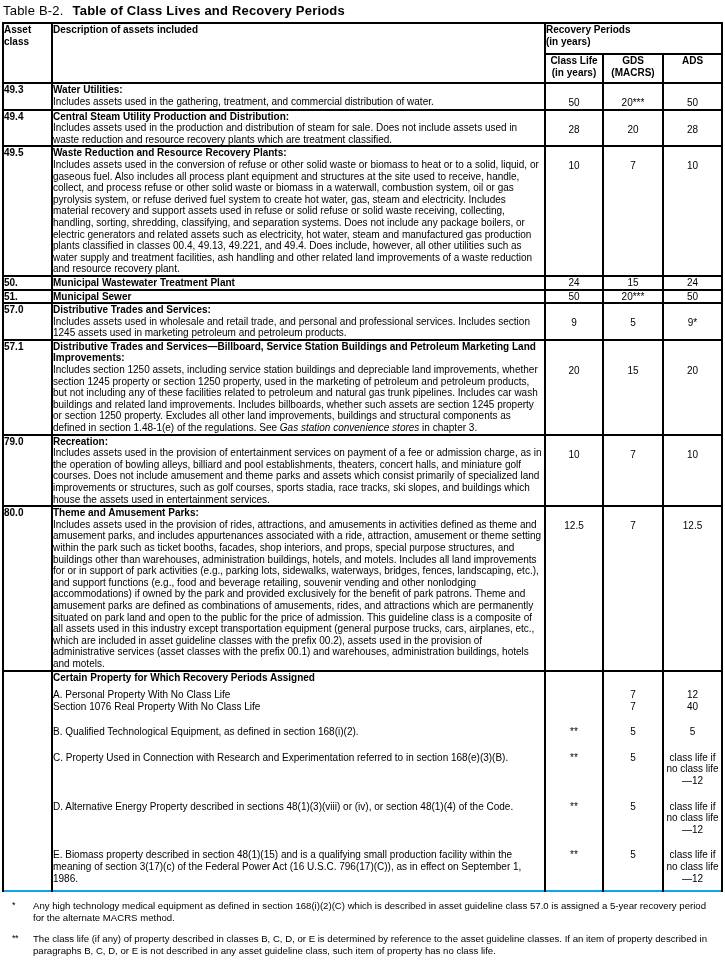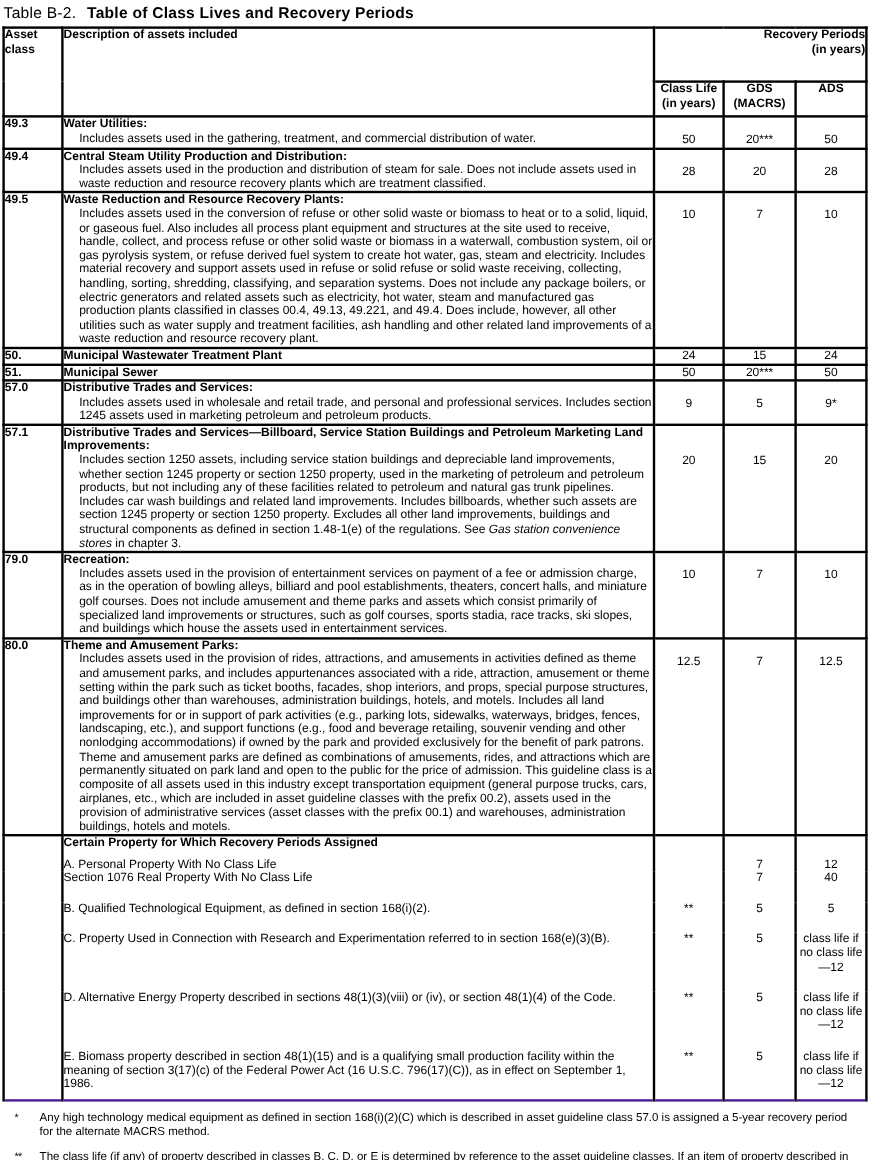--- a/index.html
+++ b/index.html
@@ -13,41 +13,41 @@
   .page { width: 725px; padding: 2px 3px 0 2px; }
 
   .title { font-size: 13px; line-height: 16px; margin: 1px 0 3px 1px; white-space: nowrap; }
   .title .prefix { font-weight: normal; letter-spacing: .2px; }
   .title .main { font-weight: bold; margin-left: 9px; letter-spacing: .2px; }
 
   table.b2 {
     border-collapse: collapse;
     table-layout: fixed;
     width: 719px;
-    border: 2px solid #4c1d95;
+    border: 2px solid #0ea5e9;
   }
   table.b2 th, table.b2 td {
     border: 2px solid #000;
     font-size: 10px;
     line-height: 11.6px;
     vertical-align: top;
     padding: 0;
   }
 
   
   th.h-asset, th.h-desc { vertical-align: bottom; text-align: left; padding: 2px 4px 2px 6px; font-weight: bold; }
-  th.h-recov { text-align: right; font-weight: bold; padding: 2px 0; height: 45px; vertical-align: middle; }
+  th.h-recov { text-align: left; font-weight: bold; padding: 2px 0; height: 31px; vertical-align: middle; }
   th.h-sub   { text-align: center; font-weight: bold; vertical-align: bottom; padding: 1px 1px 2px 1px; height: 29px; border-radius: 11px; }
 
   
   td.asset { font-weight: bold; padding: 1px 2px 0 7px; margin-top: 28px; }
   td.desc  { padding: 1px 5px 2px 5px; }
   td.val   { text-align: center; padding: 1px 2px 2px 2px; }
   .row-heading { font-weight: bold; }
-  .row-body { font-weight: normal; padding-left: 13px; }
+  .row-body { font-weight: normal; }
   tr.p1 td.val { padding-top: 13px; }
   tr.p2 td.val { padding-top: 24px; }
 
   
   tr.sp td { border-top: none; border-bottom: none; }
   tr.sp-first td { border-top: 2px solid #000; }
   tr.sp td.desc { padding-top: 0; }
   tr.sp td.val  { padding-top: 0; }
   tr.sp-first td { padding-top: 3px; }
   td.gap-sm { padding-bottom: 6px !important; }

